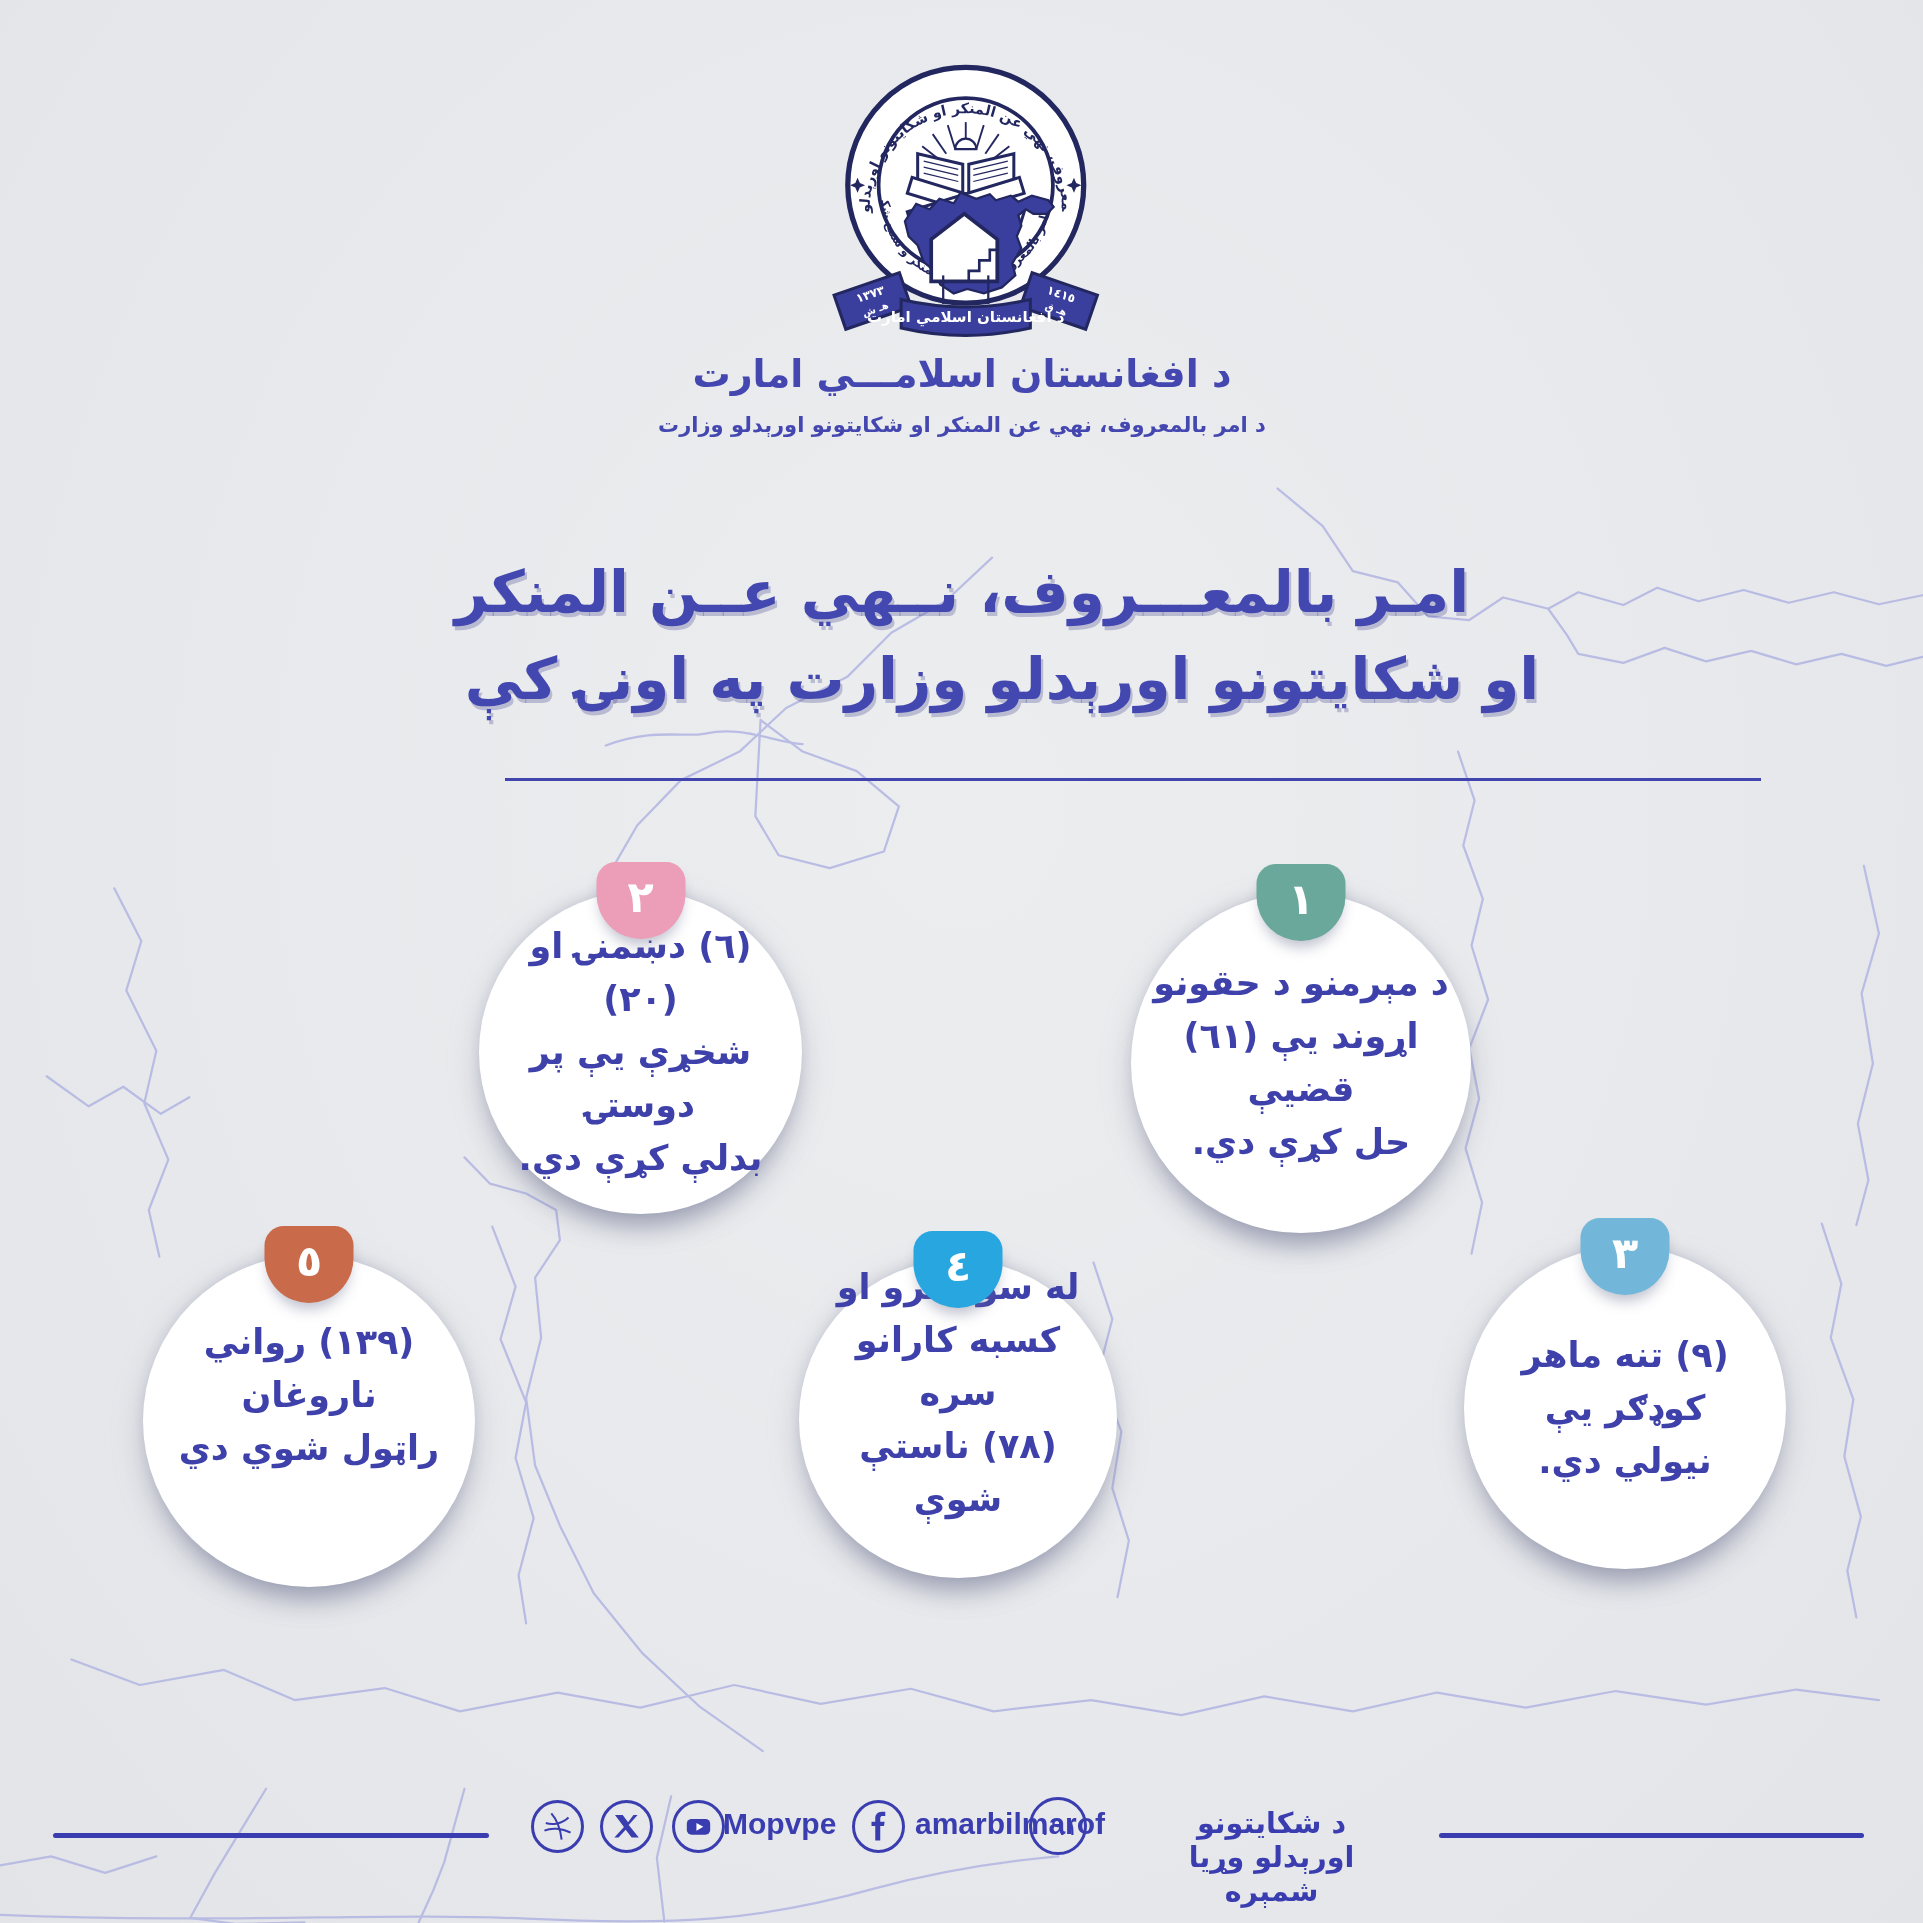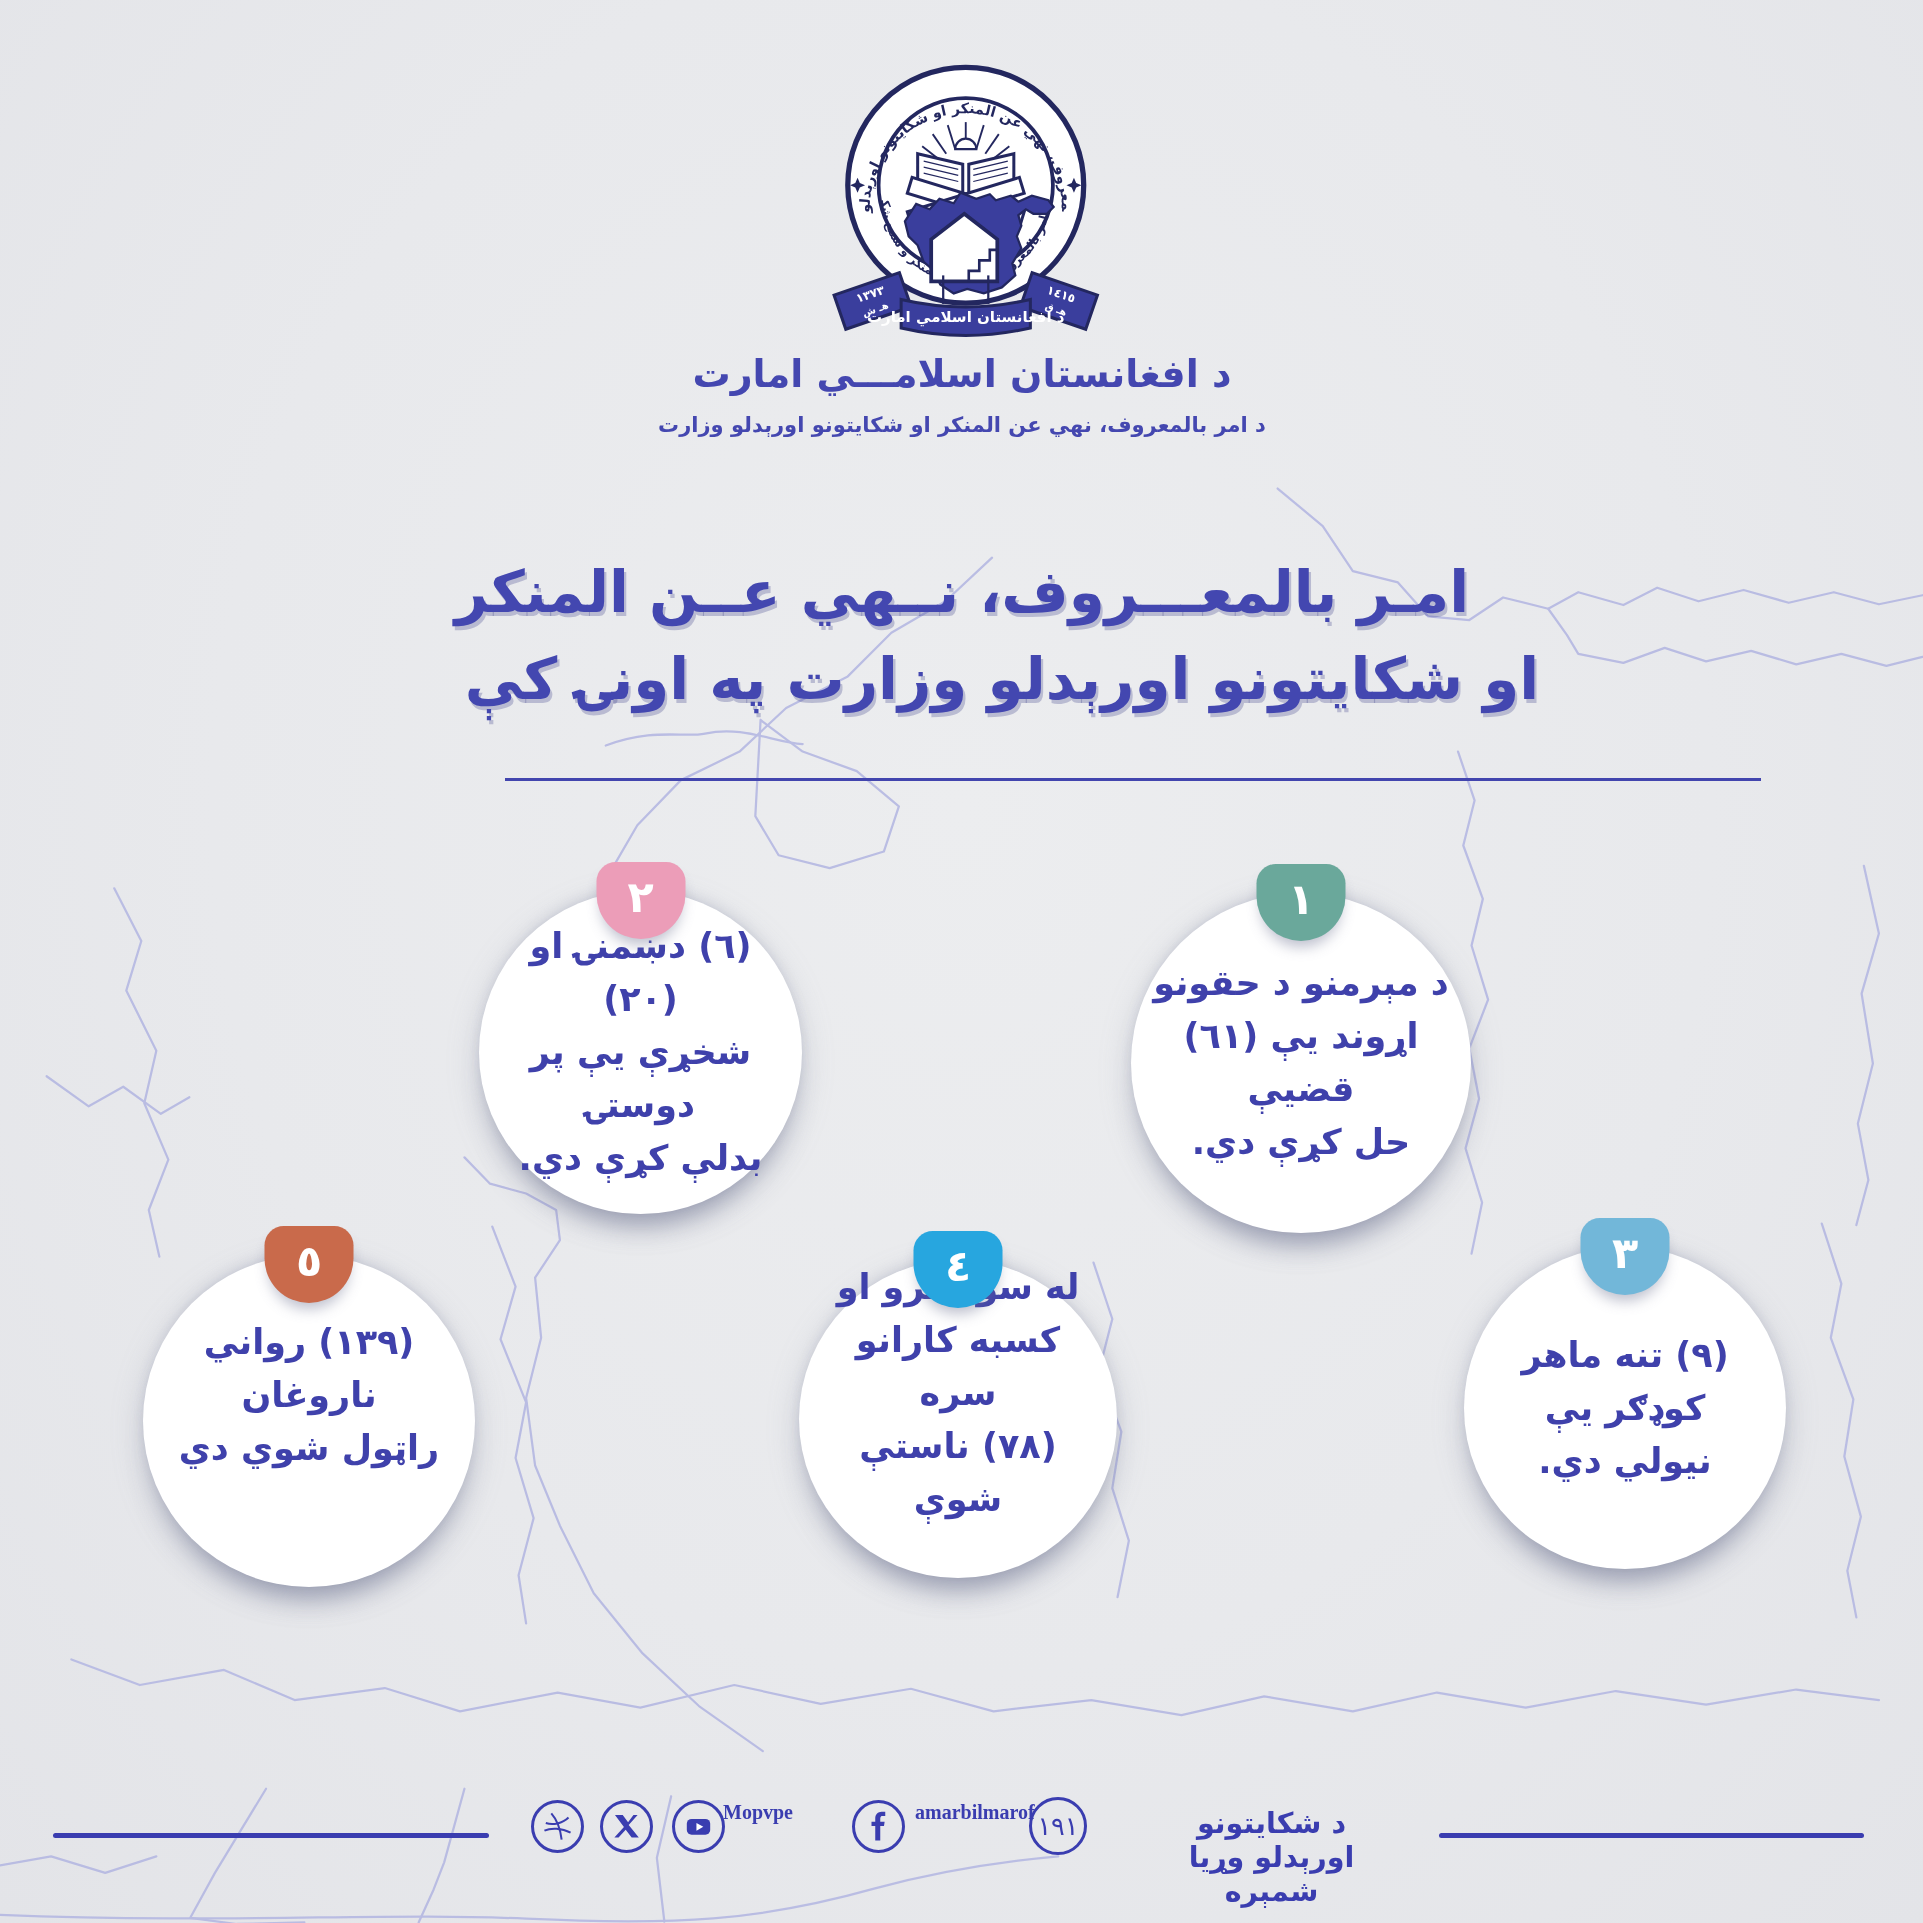--- a/index.html
+++ b/index.html
@@ -47,22 +47,22 @@
   .frule{position:absolute;top:44px;height:5.3px;background:#3a3db0;border-radius:3px;}
   .frule-left{left:53px;width:436px;}
   .frule-right{left:1439px;width:425px;}
   .fcircle{position:absolute;top:10.5px;width:47px;height:47px;border:3.8px solid #3a3db0;
     border-radius:50%;display:flex;align-items:center;justify-content:center;background:transparent;}
   .fi-dribbble{left:531px;}
   .fi-x{left:600px;}
   .fi-youtube{left:672px;}
   .fi-facebook{left:852px;}
   .fi-phone{left:1029px;top:8.3px;width:52px;height:52px;font-size:25.6px;font-weight:400;}
-  .fhandle{position:absolute;top:12px;font-family:Liberation Serif, serif;
-    font-size:20px;font-weight:800;}
+  .fhandle{position:absolute;top:18px;font-family:Liberation Sans, sans-serif;
+    font-size:30px;font-weight:800;}
   .fh-yt{left:723px;}
   .fh-fb{left:915px;}
   .fhotline{position:absolute;top:16.5px;left:1142px;width:259px;text-align:center;
     font-size:28.6px;font-weight:700;}
 </style>
 </head>
 <body>
 
 <div class="canvas">
 

